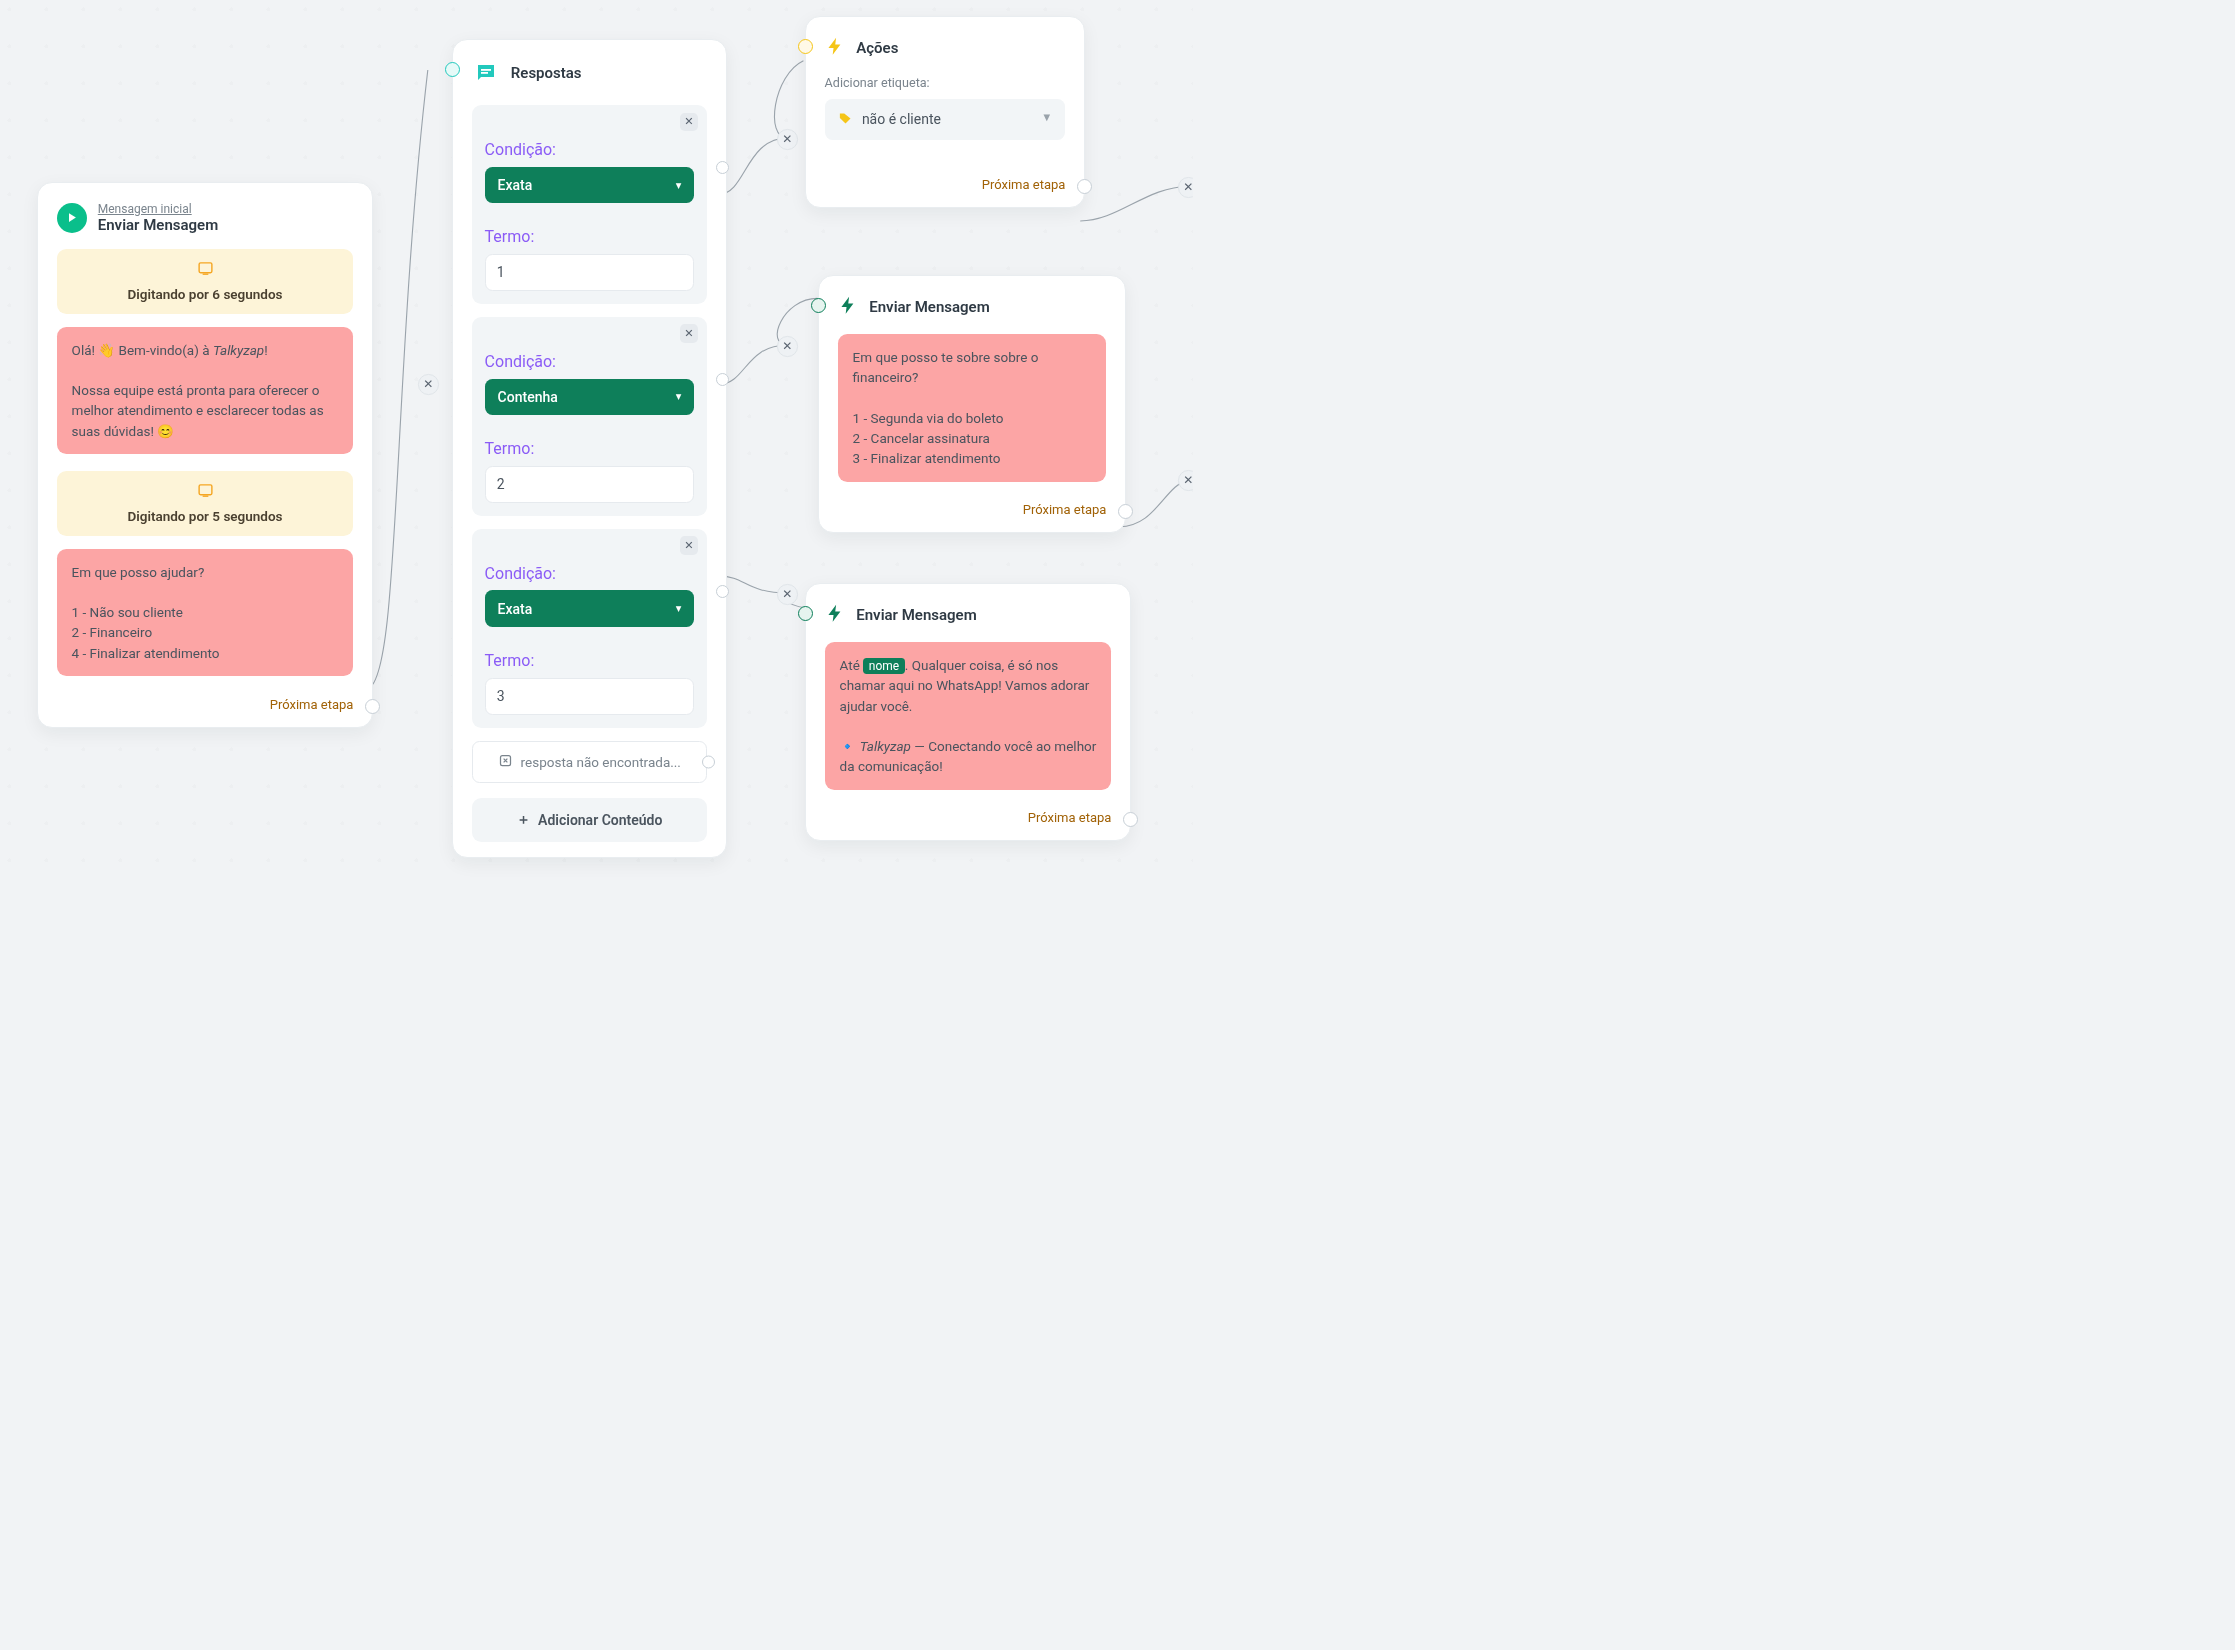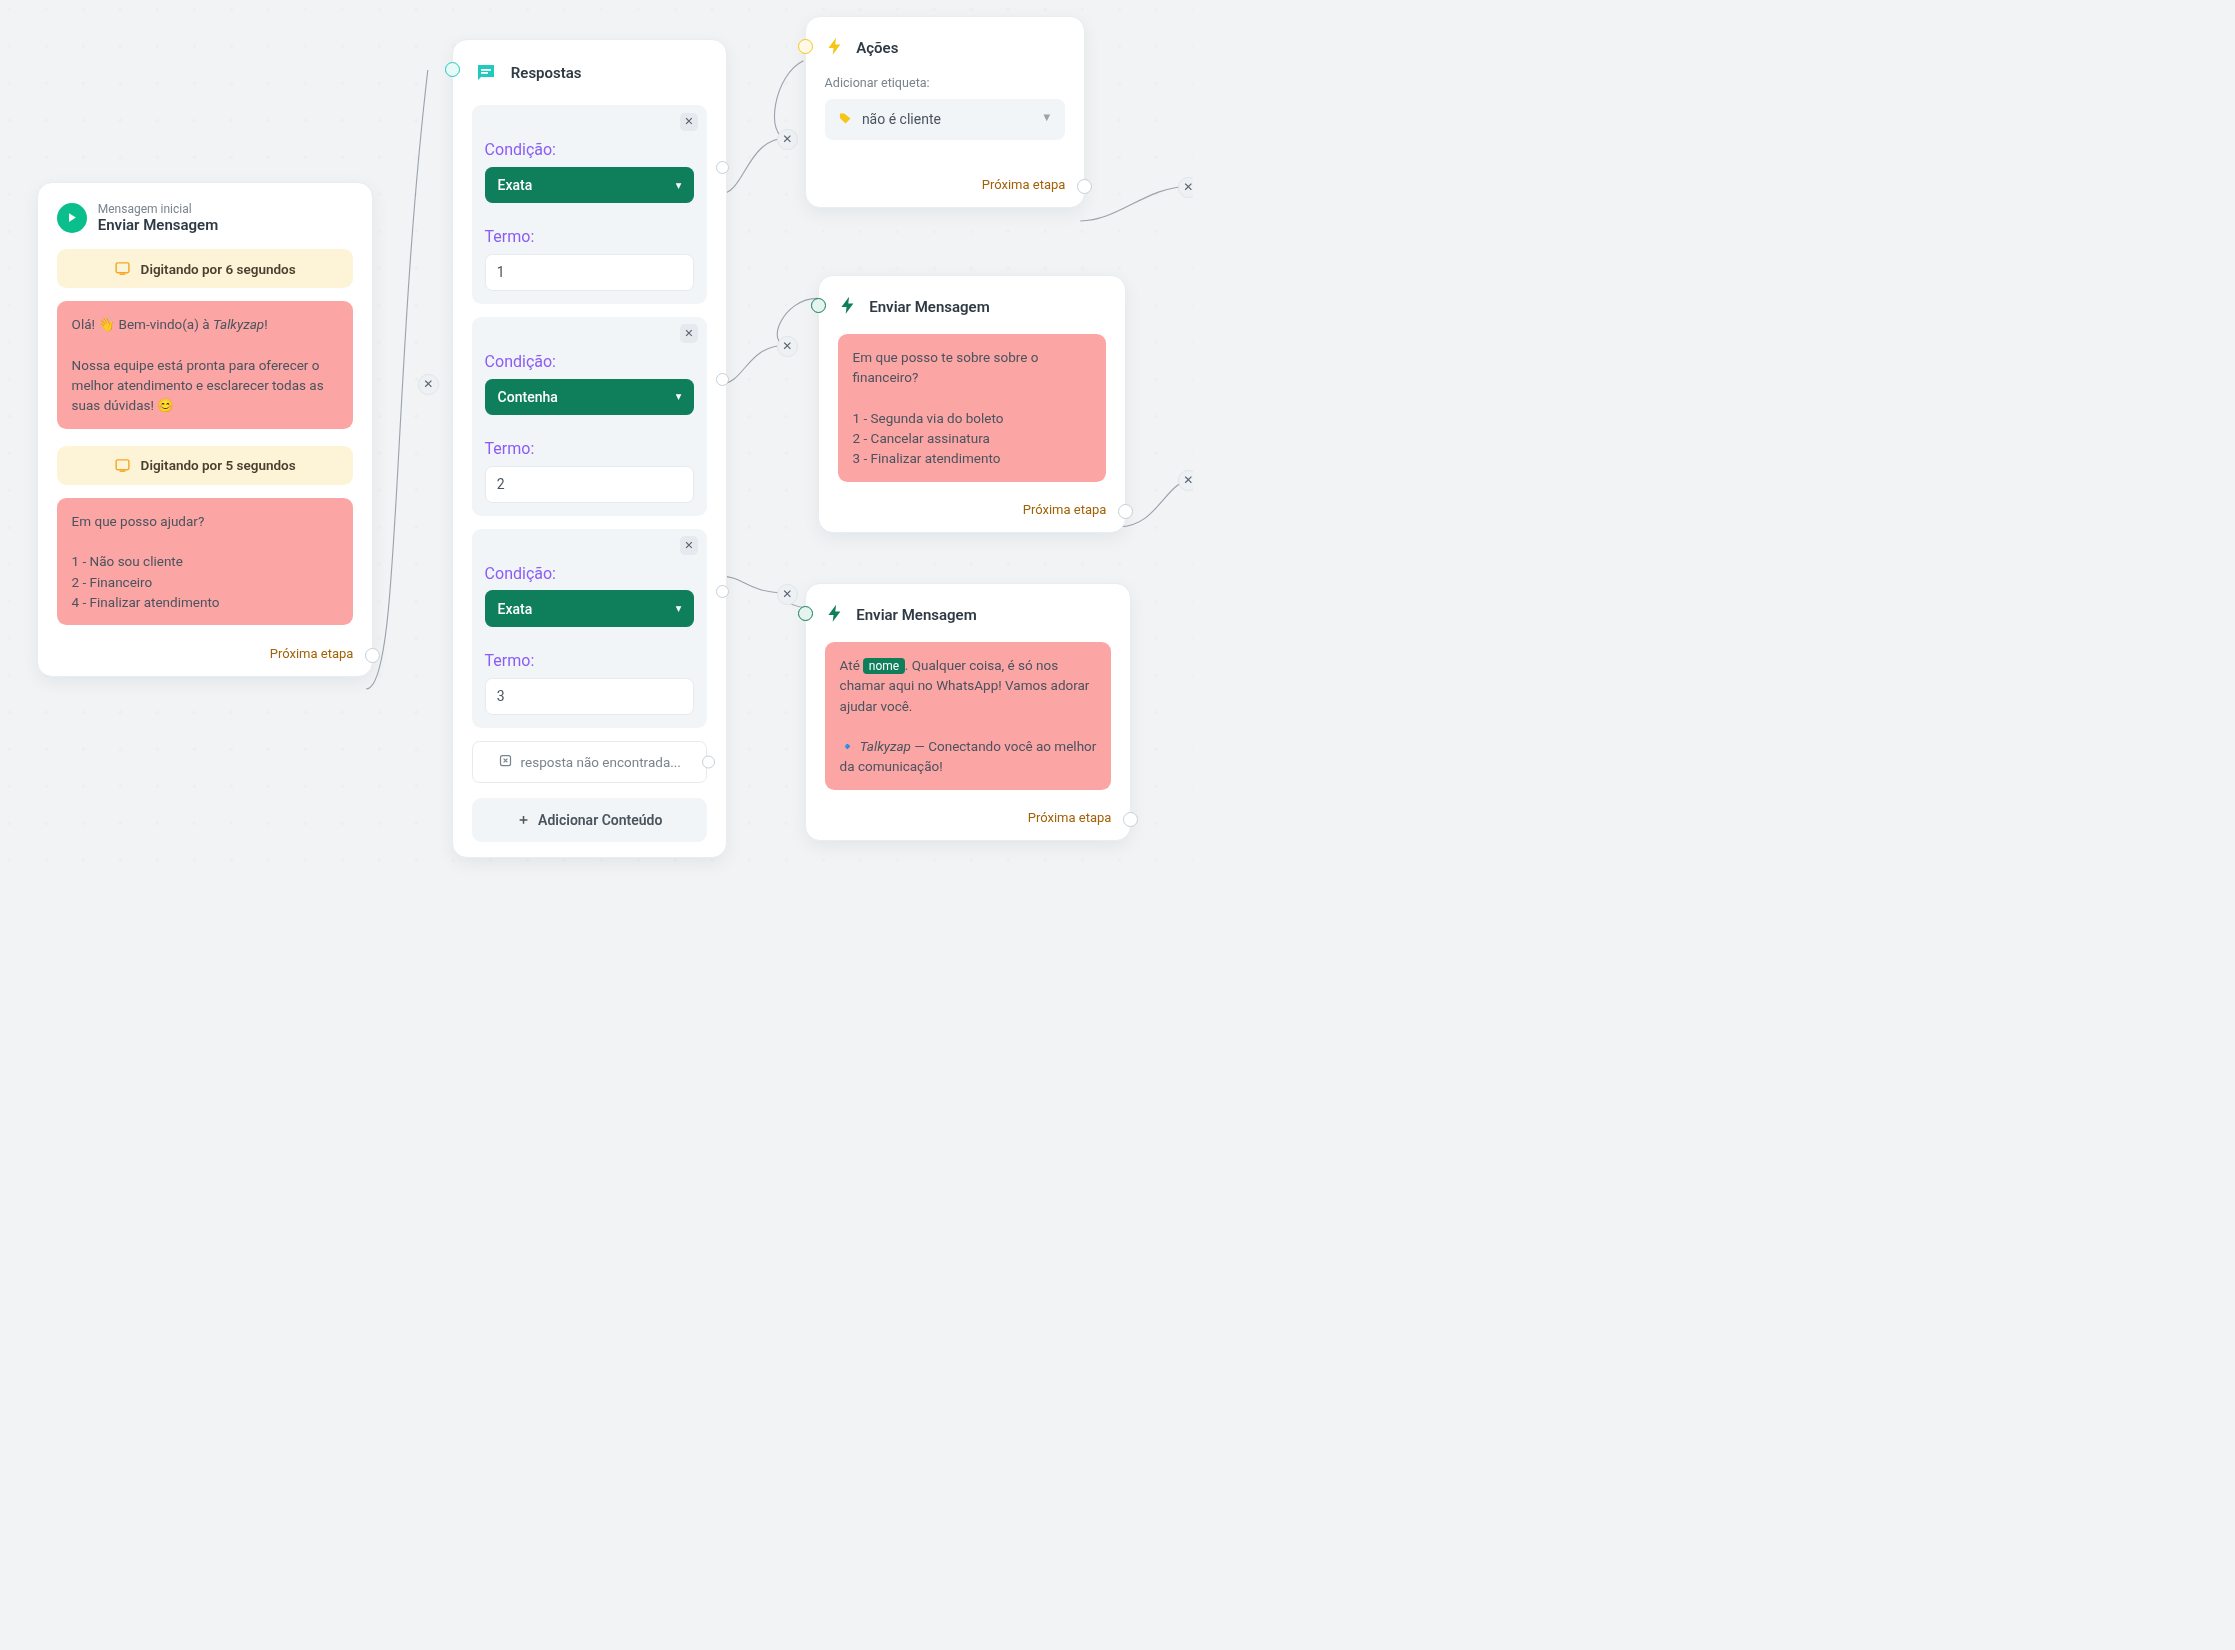--- a/index.html
+++ b/index.html
@@ -16,29 +16,30 @@
     background: #fff;
     border: 0.9px solid #e9edf0;
     border-radius: 15px;
     box-shadow: 0 5.6px 18.6px rgba(20,30,40,0.06);
     padding: 18.6px 18.6px 15px 18.6px;
   }
   .node-header { display:flex; align-items:center; gap:11.2px; margin-bottom:15px; }
   .node-header .icon-wrap { width:28px; height:28px; display:flex; align-items:center; justify-content:center; border-radius:5.6px; }
   .start-icon { width:30px; height:30px; border-radius:15px; background:#0abf8b; display:flex; align-items:center; justify-content:center; }
   .start-icon svg { width:15px; height:15px; }
-  .subtitle { font-size:12px; color:#7a848d; line-height:1.2; }
+  .subtitle { font-size:12px; color:#7a848d; line-height:1.2;text-decoration:underline; }
   .title { font-size:15px; font-weight:600; color:#2f3a44; }
   .typing-bar {
     background:#fdf4d8;
     border-radius:9.3px;
     padding:11.2px 13px;
     display:flex; align-items:center; justify-content:center; gap:9.3px;
     color:#4a4030; font-weight:600; font-size:13.5px;
     margin-bottom:13px;
+    flex-direction:column;
   }
   .typing-bar .ticon { color:#f5a623; display:flex; }
   .bubble {
     background:#fca5a5;
     border-radius:9.3px;
     padding:13px 15px;
     color:#4a545e; font-size:13.5px; line-height:1.5;
     margin-bottom:17px;
   }
   .bubble .var {

